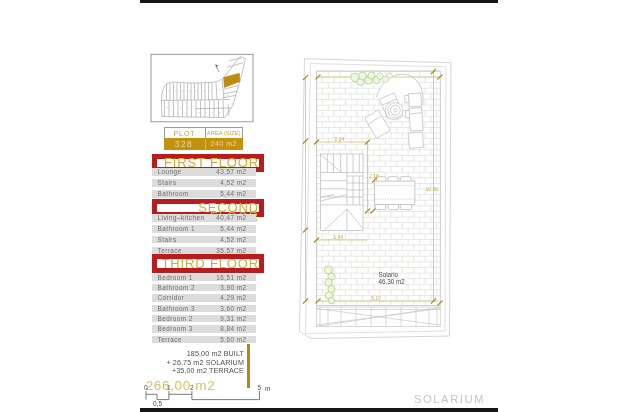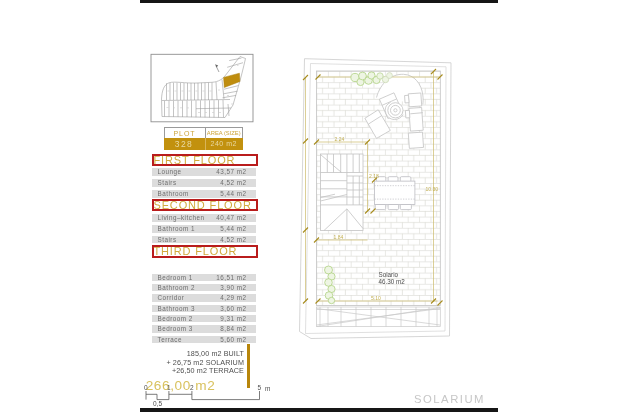--- a/index.html
+++ b/index.html
@@ -3,22 +3,22 @@
 <meta charset="utf-8">
 <style>
 html,body{margin:0;padding:0;background:#fff}
 #page{position:relative;width:640px;height:412px;background:#fff;overflow:hidden;
   font-family:"Liberation Sans",sans-serif;text-decoration:underline;}
 .abs{position:absolute}
 .row{position:absolute;left:151.5px;width:104px;height:7.4px;background:#dcdcdc;
   font-size:6.3px;line-height:7.7px;color:#6e6e6e;letter-spacing:0.5px}
 .row .n{position:absolute;left:6px;top:0}
 .row .v{position:absolute;right:9px;top:0}
-.fhead{position:absolute;left:151.5px;width:102.5px;border:2px solid #b91c1c;background:#fff;
-  text-align:left;color:#d2ab3f;letter-spacing:0.85px;font-size:11px}
+.fhead{position:absolute;left:151.5px;width:102.5px;border:5px solid #b91c1c;background:#fff;
+  text-align:right;color:#d2ab3f;letter-spacing:0.85px;font-size:13px}
 .tot{position:absolute;color:#4f4f4f;font-size:7.2px;letter-spacing:0.1px;width:96px;left:148px;text-align:right}
 </style>
 </head>
 <body>
 <div id="page">
 
 <div class="abs" style="left:140px;top:0;width:358px;height:2.5px;background:#161616"></div>
 
 <div class="abs" style="left:140px;top:407.6px;width:358px;height:4.4px;background:#161616"></div>
 
@@ -88,21 +88,21 @@
 <div class="row" style="top:236.1px">
       <span class="n">Stairs</span>
       <span class="v">4,52 m2</span>
     </div>
 
 <div class="row" style="top:247px">
       <span class="n">Terrace</span>
       <span class="v">35,57 m2</span>
     </div>
 
-<div class="fhead" style="top:245px;height:8.6px;line-height:9.4px">THIRD FLOOR</div>
+<div class="fhead" style="top:254px;height:8.6px;line-height:9.4px">THIRD FLOOR</div>
 
 <div class="row" style="top:273.8px">
       <span class="n">Bedroom 1</span>
       <span class="v">16,51 m2</span>
     </div>
 
 <div class="row" style="top:284.1px">
       <span class="n">Bathroom 2</span>
       <span class="v">3,90 m2</span>
     </div>
@@ -129,21 +129,21 @@
 
 <div class="row" style="top:335.6px">
       <span class="n">Terrace</span>
       <span class="v">5,60 m2</span>
     </div>
 
 <div class="tot" style="top:349px">185,00 m2 BUILT</div>
 
 <div class="tot" style="top:357.9px">+ 26,75 m2 SOLARIUM</div>
 
-<div class="tot" style="top:365.8px">+26,50 m2 TERRACE</div>
+<div class="tot" style="top:365.8px">+35,00 m2 TERRACE</div>
 
 <div class="abs" style="top:378px;left:120px;width:121px;text-align:center;color:#d9c25e;font-size:13.6px;letter-spacing:0.6px">266,00 m2</div>
 
 <div class="abs" style="left:247.3px;top:344px;width:2.6px;height:44px;background:#b8860b"></div>
 
 <svg class="abs" style="left:140px;top:383px" width="135" height="24" viewBox="140 383 135 24">
 <g stroke="#5a5a5a" stroke-width="0.8" fill="none">
 <path d="M146,391 L146,399.6 M157,394.3 L157,399.6 M168.9,391 L168.9,399.6 M191.9,391 L191.9,399.6 M259.5,391 L259.5,399.6"></path>
 <path d="M146,394.3 L157,394.3 M168.9,394.3 L191.9,394.3"></path>
 <path d="M157,399.6 L168.9,399.6 M191.9,399.6 L259.5,399.6"></path>

